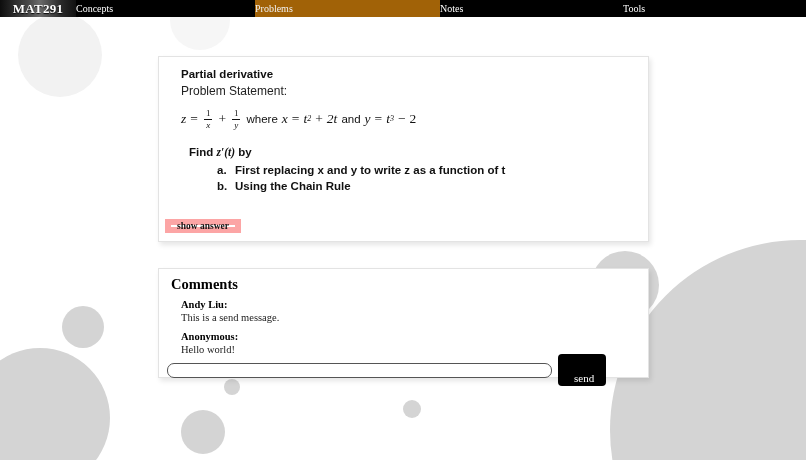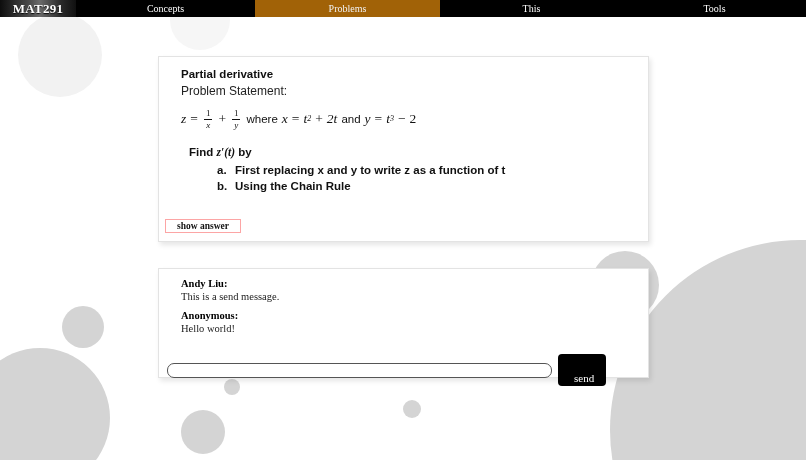--- a/index.html
+++ b/index.html
@@ -46,21 +46,20 @@
     letter-spacing: .3px;
     display: flex;
     align-items: center;
     justify-content: center;
     text-shadow: 0 1px 1px rgba(0,0,0,.9);
   }
   .navtab {
     height: 17px;
     display: flex;
     align-items: center;
-    justify-content: center;
     font-family: "Liberation Serif", serif;
     font-size: 10px;
     color: #ffffff;
     background: #000000;
     cursor: pointer;
     user-select: none;
   }
   .navtab.t-concepts { flex: 0 0 179px; }
   .navtab.t-problems {
     flex: 0 0 185px;
@@ -191,21 +190,21 @@
     flex: 0 0 18px;
   }
 
   .show-answer-btn {
     position: absolute;
     left: 165px;
     top: 219px;
     width: 76px;
     height: 14px;
     background: #ffffff;
-    border: 1px solid #fca5a5;
+    border: 6px solid #fca5a5;
     font-family: "Liberation Serif", serif;
     font-weight: bold;
     font-size: 9.5px;
     color: #111;
     display: flex;
     align-items: center;
     justify-content: center;
     cursor: pointer;
     padding: 0;
     z-index: 4;
@@ -278,21 +277,21 @@
 
 <div id="topnav">
   <div class="brand">MAT291</div>
   <div class="navtab t-concepts">
     <span>Concepts</span>
   </div>
   <div class="navtab t-problems">
     <span>Problems</span>
   </div>
   <div class="navtab t-notes">
-    <span>This</span>
+    <span>Notes</span>
   </div>
   <div class="navtab t-tools">
     <span>Tools</span>
   </div>
 </div>
 
 <div class="card" id="problems-card">
 
   <div class="problem-name">Partial derivative</div>
   <div class="problem-statement-label">Problem Statement:</div>
@@ -339,20 +338,21 @@
     <li>
       <span class="marker">b.</span>
       <span>Using the Chain Rule</span>
     </li>
   </ol>
 </div>
 
 <button class="show-answer-btn">show answer</button>
 
 <div class="card" id="comments-card">
+  <div class="card-title" style="margin-bottom:5px;">Comments</div>
 
   <div class="comment">
     <div class="comment-author">Andy Liu:</div>
     <div class="comment-text">This is a send message.</div>
   </div>
   <div class="comment">
     <div class="comment-author">Anonymous:</div>
     <div class="comment-text">Hello world!</div>
   </div>
 

